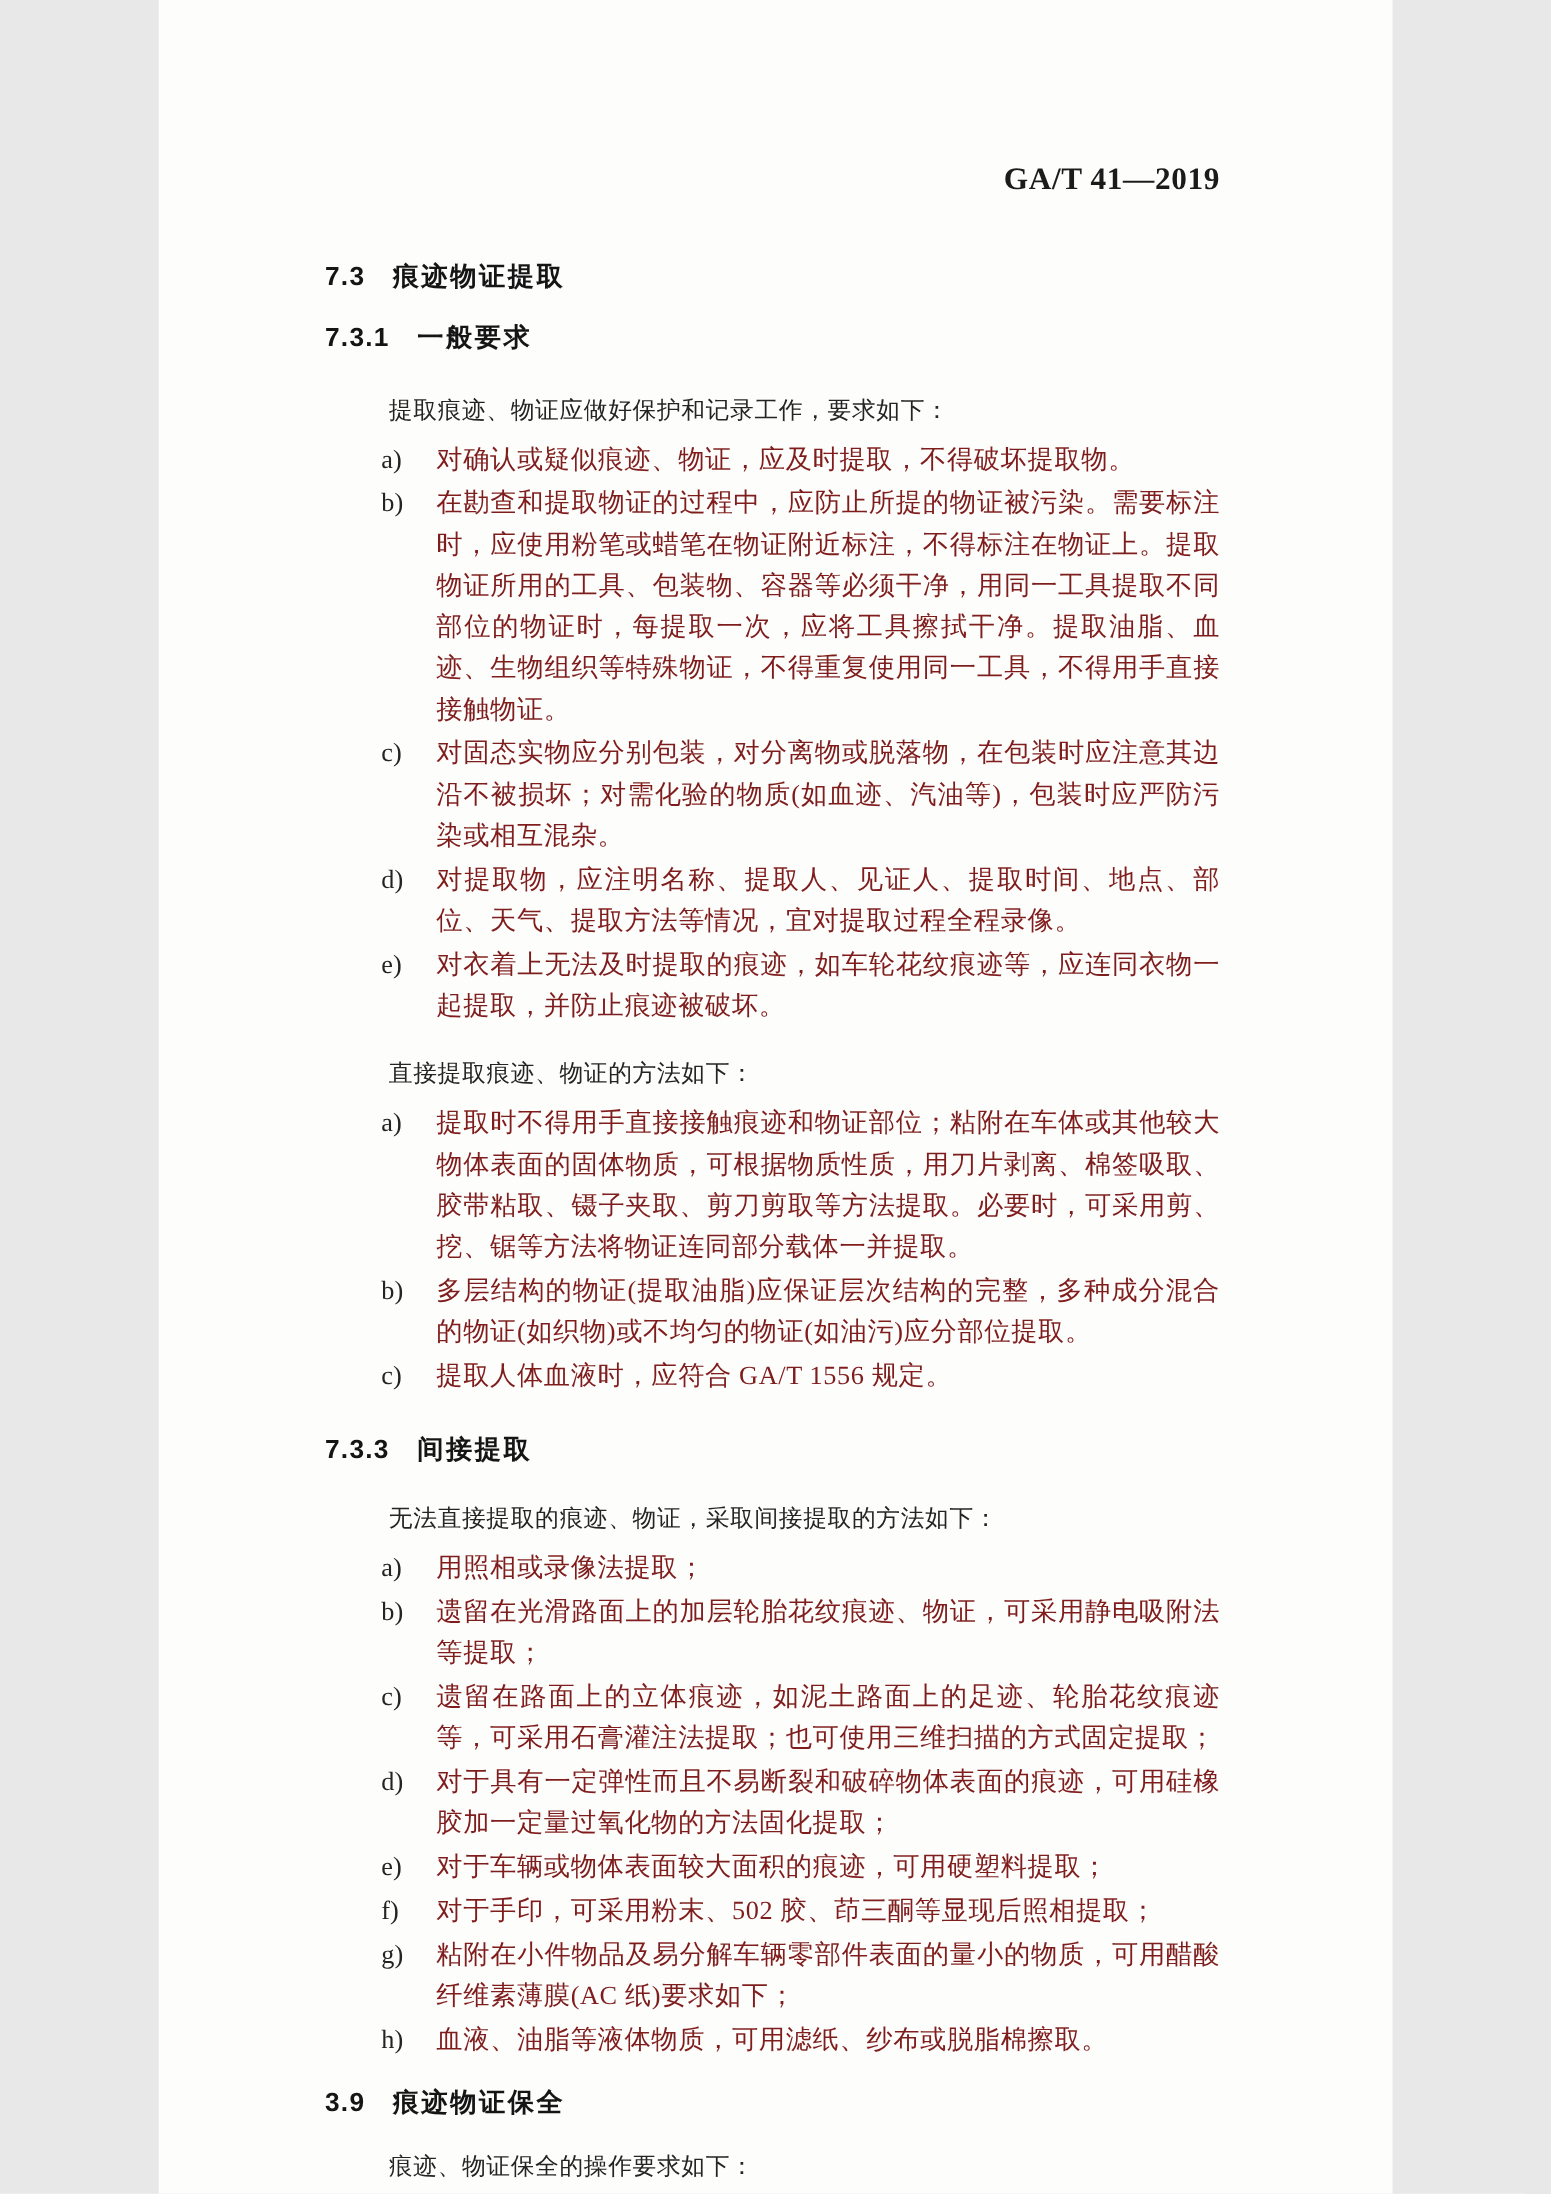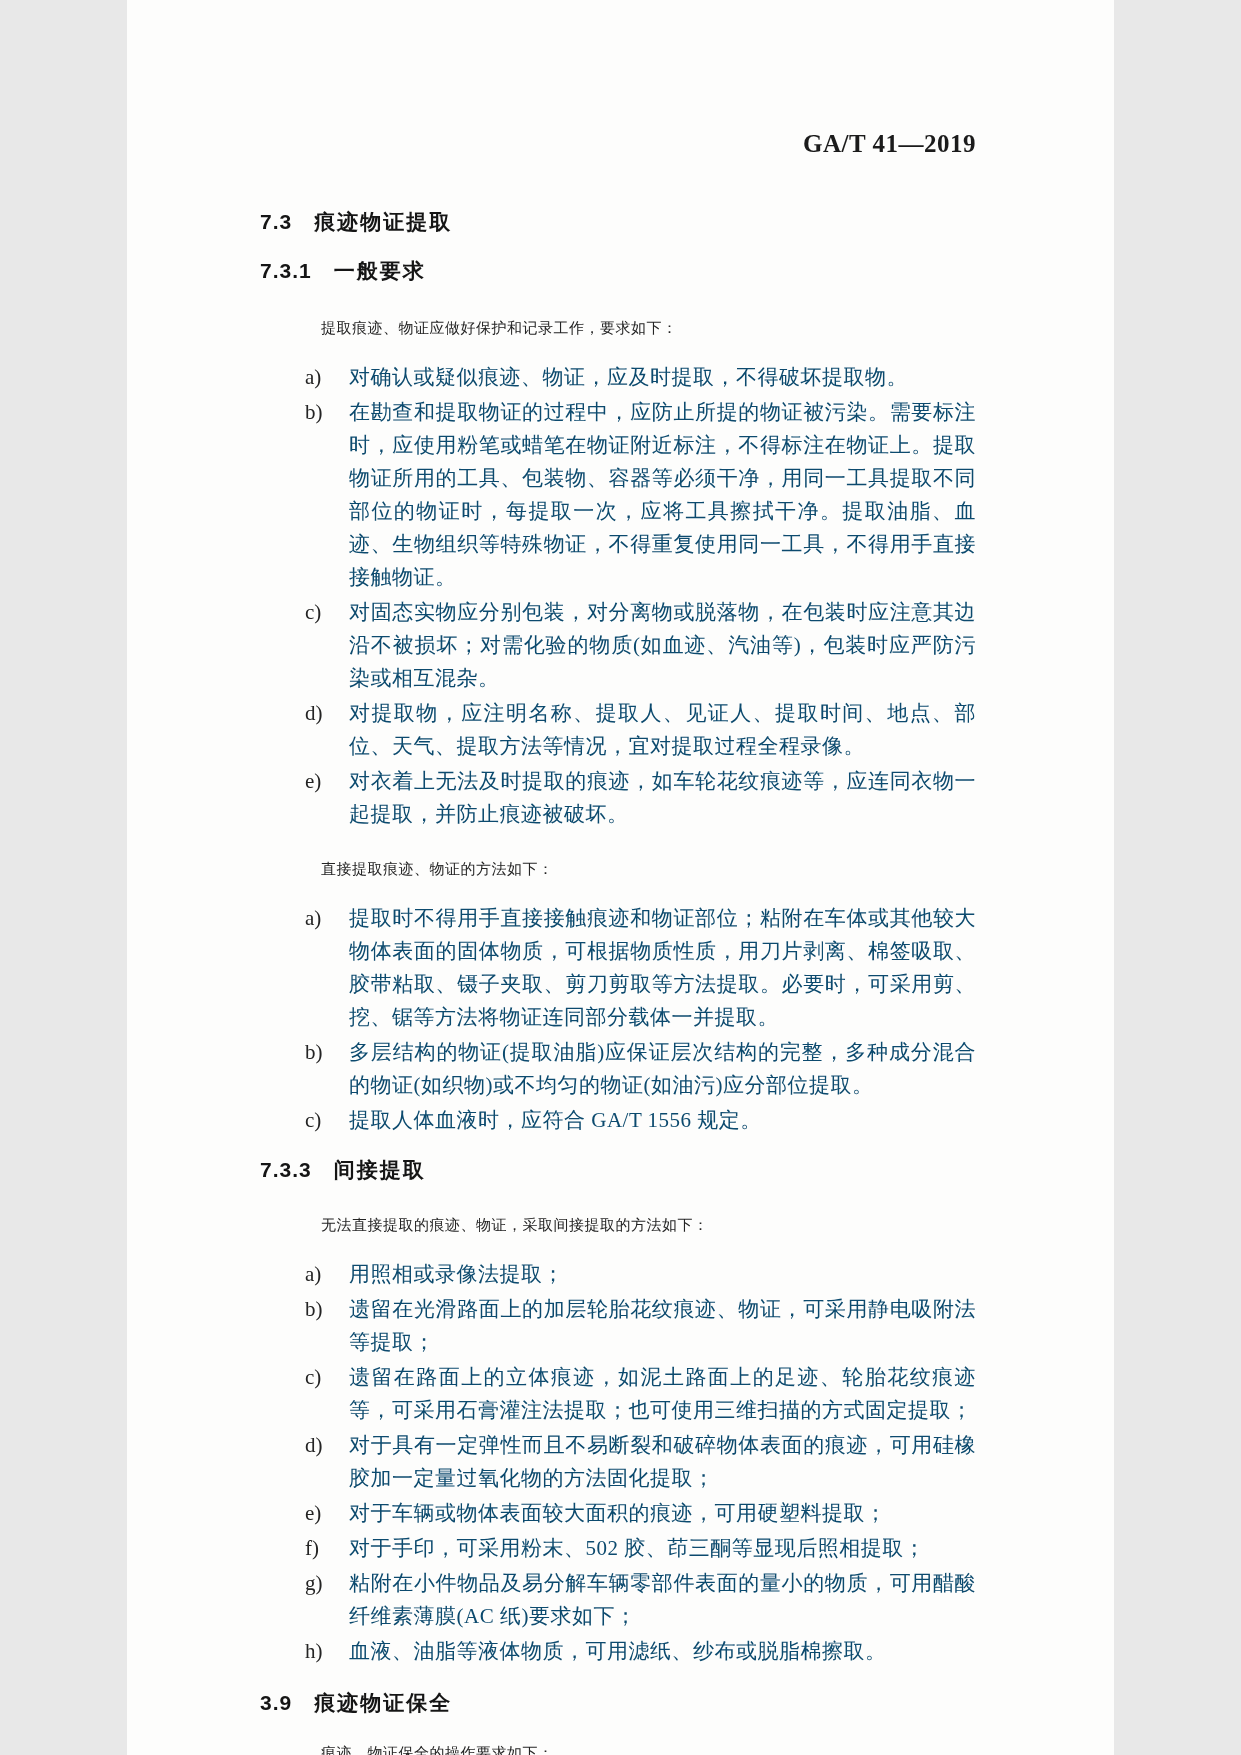--- a/index.html
+++ b/index.html
@@ -33,26 +33,26 @@
     font-size: 21px;
     line-height: 29px;
     color: #151515;
     font-weight: normal;
   }
   .h-sec .sec-num { font-weight: 600; letter-spacing: 1px; margin-right: 22px; }
   .h-sec .sec-title { font-weight: bold; letter-spacing: 2px; text-align: center; }
   .mt-73  { margin-top: 50px; }
   .mt-731 { margin-top: 20px; }
   .mt-732 { margin-top: 18px; }
-  .mt-733 { margin-top: 18px; }
+  .mt-733 { margin-top: 28px; }
   .mt-74  { margin-top: 20px; }
   .para {
-    margin: 16px;
+    margin: 6px;
     padding-left: 45px;
-    font-size: 15px;
+    font-size: 19px;
     line-height: 33px;
     color: #242424;
     letter-spacing: 0.5px;
   }
   .p-731 { margin-top: 27px; }
   .p-732 { margin-top: 22px; }
   .p-733 { margin-top: 25px; }
   .p-74  { margin-top: 20px; }
   .vlist { margin: 0; padding: 0; }
   .vitem {
@@ -63,21 +63,21 @@
     line-height: 33px;
   }
   .vitem .item-label {
     flex: 0 0 44px;
     color: #242424;
   }
   .vitem .item-text {
     flex: 1 1 auto;
     text-align: justify;
     letter-spacing: 0.5px;
-    color: #0c4a6e;
+    color: #7f1d1d;
   }
   .page-number {
     margin-top: 2px;
     text-align: right;
     padding-right: 28px;
     font-size: 21px;
     line-height: 33px;
     color: #2a2a2a;
   }
 </style>

